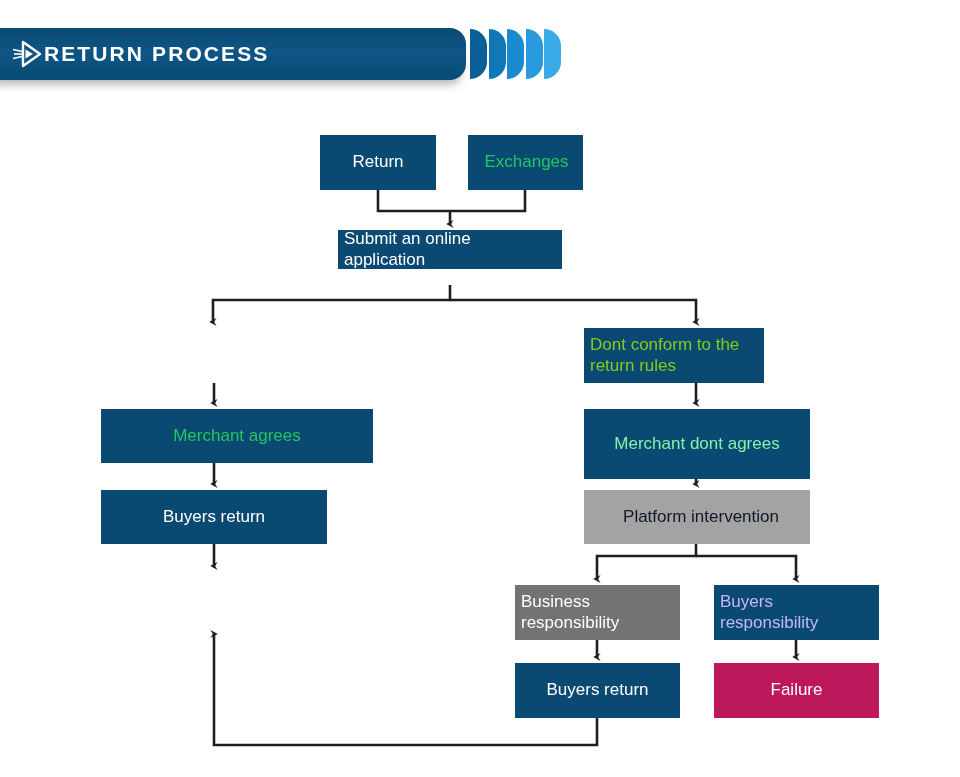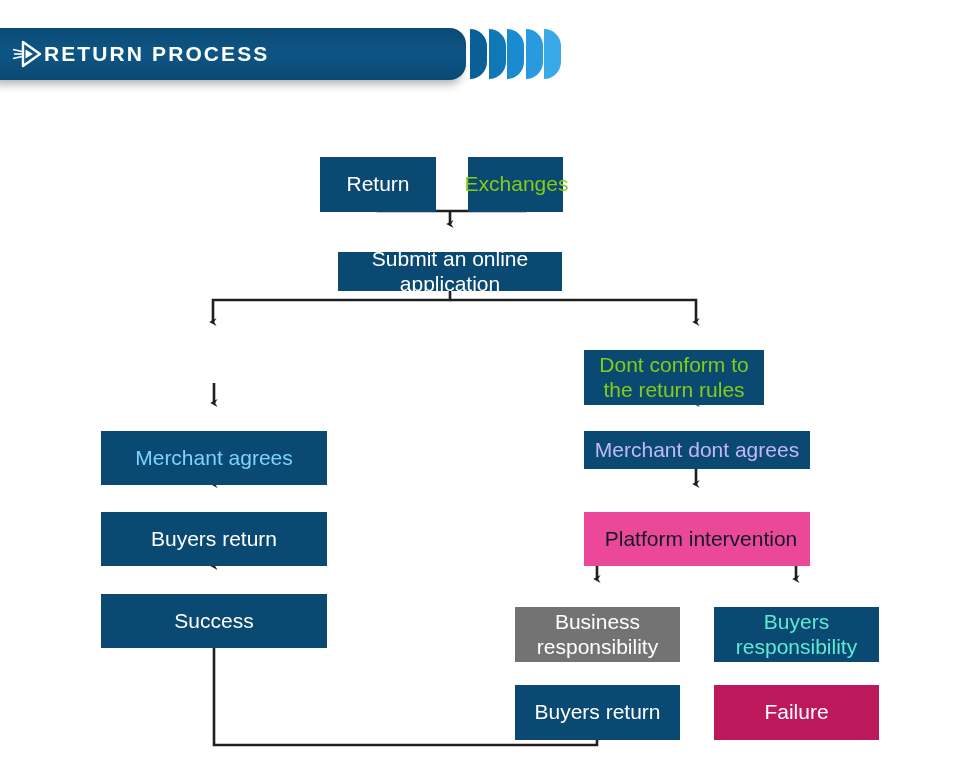--- a/index.html
+++ b/index.html
@@ -64,27 +64,25 @@
     top: 0;
     width: 960px;
     height: 777px;
   }
   .node {
     position: absolute;
     box-sizing: border-box;
     display: flex;
     align-items: center;
     justify-content: center;
-    text-align: center;
-    font-size: 21px;
+    font-size: 17px;
     line-height: 1.18;
     padding: 2px 6px;
     background: #0a4a72;
     color: #ffffff;
-    margin-top: 22px;
   }
   .node.accent {
     background: #4fc3f5;
     color: #111827;
   }
   #connector-layer {
     position: absolute;
     left: 0;
     top: 0;
     width: 960px;
@@ -140,25 +138,24 @@
       <path d="M696,556 L796,556 L796,579" marker-end="url(#arrowhead)"></path>
 
       <path d="M597,640 L597,657" marker-end="url(#arrowhead)"></path>
       <path d="M796,640 L796,657" marker-end="url(#arrowhead)"></path>
 
       <path d="M597,718 L597,745 L214,745 L214,634" marker-end="url(#arrowhead)"></path>
     </g>
   </svg>
 
   <div class="node" style="left: 320px; top: 135px; width: 116px; height: 55px; background: rgb(10, 74, 114); color: rgb(255, 255, 255);">Return</div>
-  <div class="node" style="left: 468px; top: 135px; width: 95px; height: 55px; background: rgb(10, 74, 114); color: #84cc16; padding-left: 8px;">Exchanges</div>
+  <div class="node" style="left: 468px; top: 135px; width: 115px; height: 55px; background: rgb(10, 74, 114); color: #22c55e; padding-left: 8px;">Exchanges</div>
   <div class="node" style="left: 338px; top: 230px; width: 224px; height: 39px; background: rgb(10, 74, 114); color: rgb(255, 255, 255);">Submit an online application</div>
-  <div class="node" style="left: 101px; top: 409px; width: 226px; height: 54px; background: rgb(10, 74, 114); color: #7dd3fc;">Merchant agrees</div>
+  <div class="node" style="left: 101px; top: 409px; width: 272px; height: 54px; background: rgb(10, 74, 114); color: #22c55e;">Merchant agrees</div>
   <div class="node" style="left: 101px; top: 490px; width: 226px; height: 54px; background: rgb(10, 74, 114); color: rgb(255, 255, 255);">Buyers return</div>
-  <div class="node" style="left: 101px; top: 572px; width: 226px; height: 54px; background: rgb(10, 74, 114); color: rgb(255, 255, 255);">Success</div>
   <div class="node" style="left: 584px; top: 328px; width: 180px; height: 55px; background: rgb(10, 74, 114); color: #84cc16;">Dont conform to the return rules</div>
-  <div class="node" style="left: 584px; top: 409px; width: 226px; height: 38px; background: rgb(10, 74, 114); color: #c4b5fd;">Merchant dont agrees</div>
-  <div class="node accent" style="left: 584px; top: 490px; width: 226px; height: 54px; background: #ec4899; color: rgb(17, 24, 39); padding-left: 14px;">Platform intervention</div>
+  <div class="node" style="left: 584px; top: 409px; width: 226px; height: 70px; background: rgb(10, 74, 114); color: #86efac;">Merchant dont agrees</div>
+  <div class="node accent" style="left: 584px; top: 490px; width: 226px; height: 54px; background: #a3a3a3; color: rgb(17, 24, 39); padding-left: 14px;">Platform intervention</div>
   <div class="node" style="left: 515px; top: 585px; width: 165px; height: 55px; background: #737373; color: rgb(255, 255, 255);">Business responsibility</div>
-  <div class="node" style="left: 714px; top: 585px; width: 165px; height: 55px; background: rgb(10, 74, 114); color: #5eead4;">Buyers responsibility</div>
+  <div class="node" style="left: 714px; top: 585px; width: 165px; height: 55px; background: rgb(10, 74, 114); color: #c4b5fd;">Buyers responsibility</div>
   <div class="node" style="left: 515px; top: 663px; width: 165px; height: 55px; background: rgb(10, 74, 114); color: rgb(255, 255, 255);">Buyers return</div>
   <div class="node" style="left: 714px; top: 663px; width: 165px; height: 55px; background: #be185d; color: rgb(255, 255, 255);">Failure</div>
 </div>
 
 </body></html>

